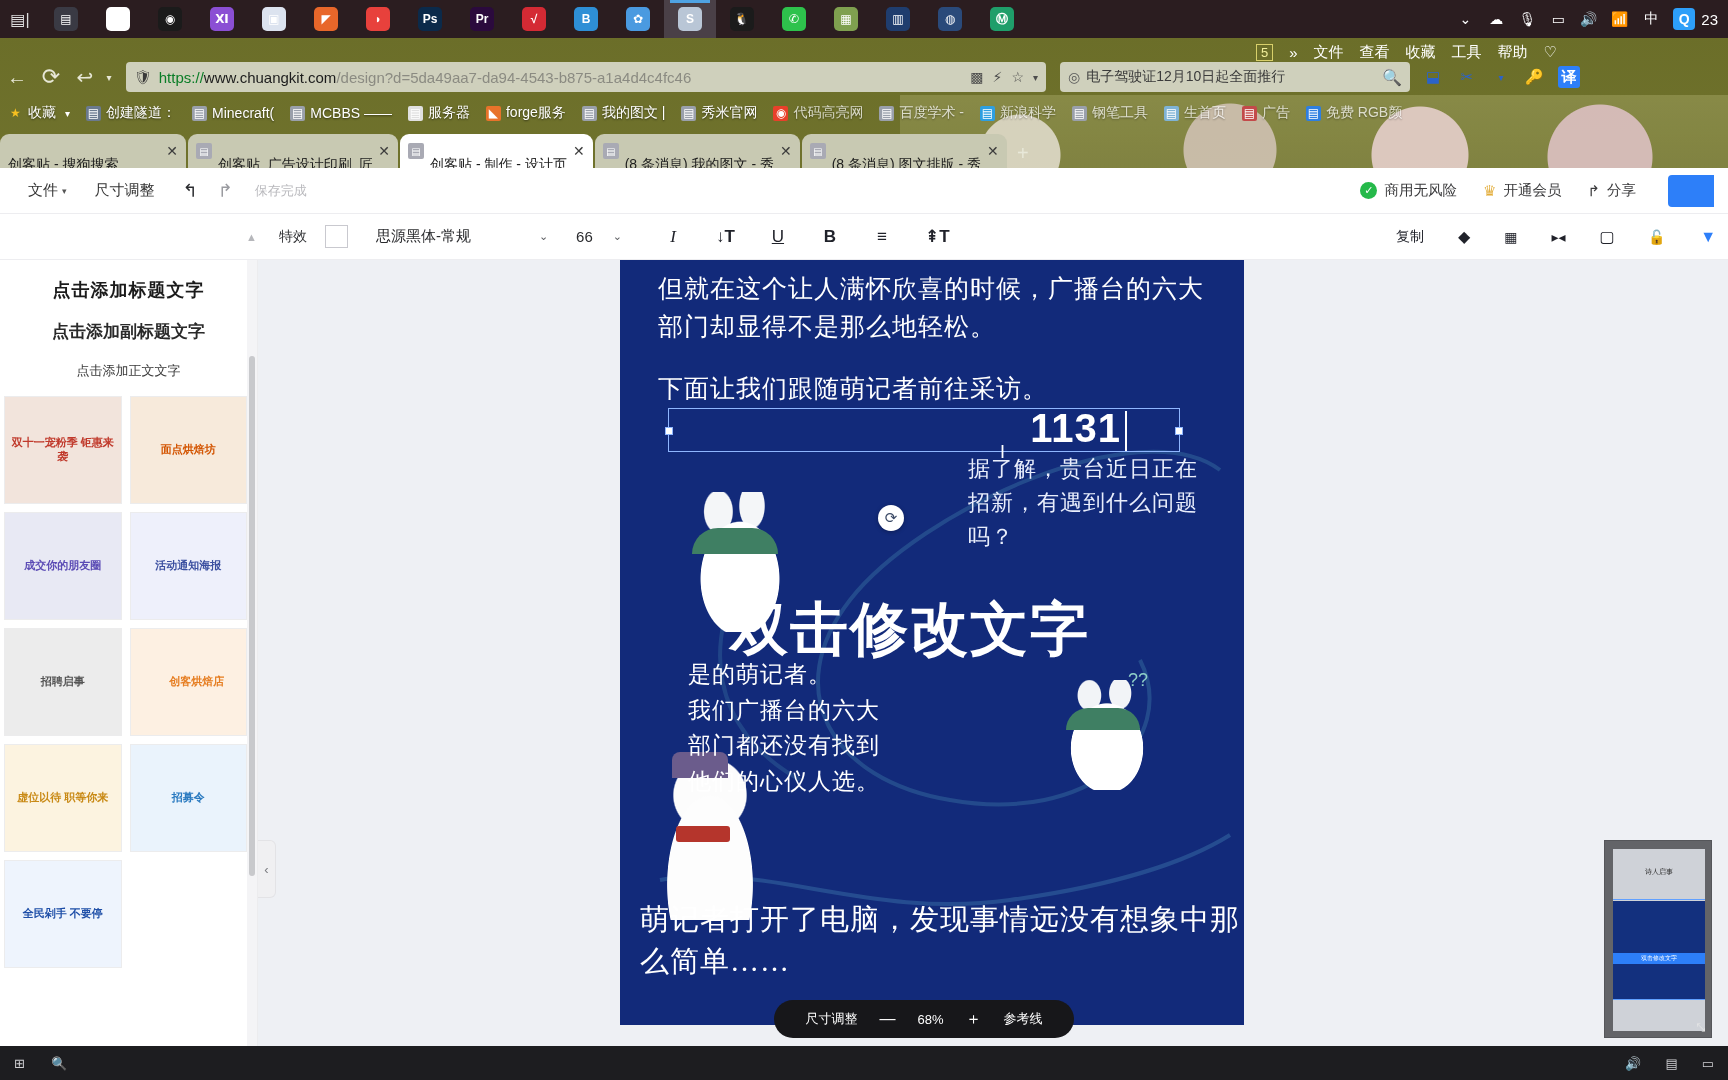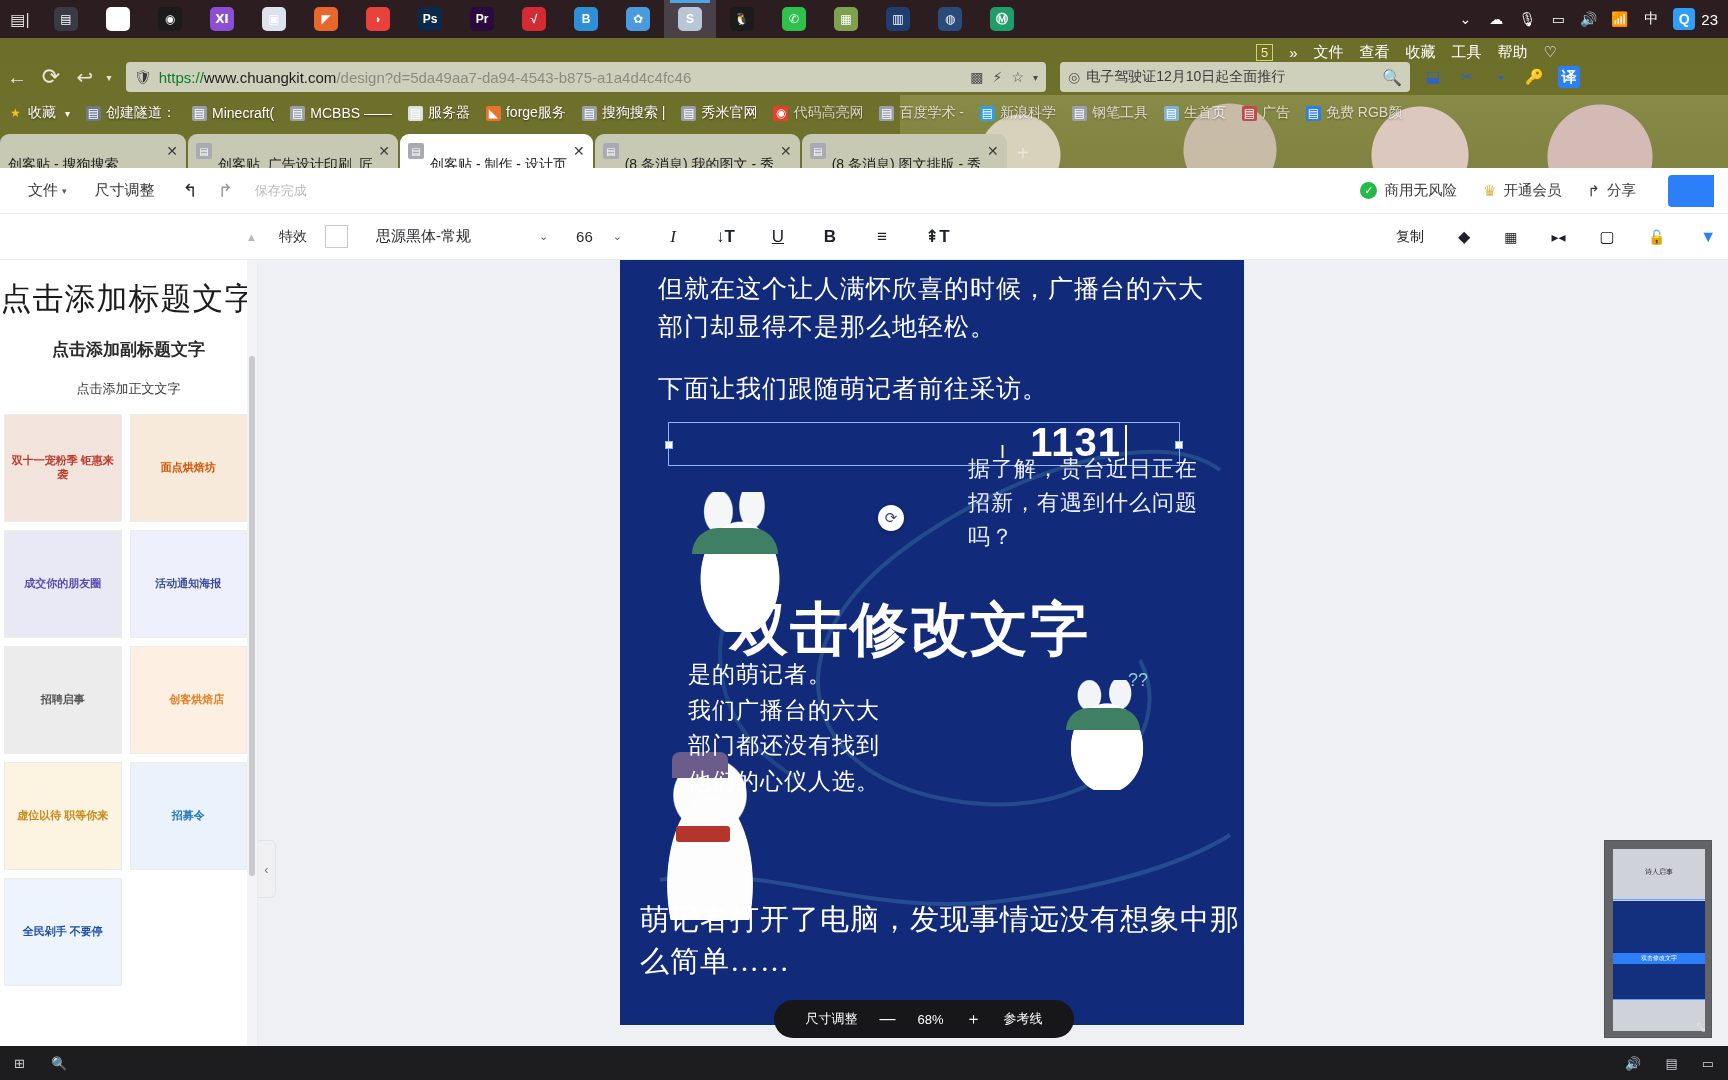--- a/index.html
+++ b/index.html
@@ -119,21 +119,21 @@
   .fb-icons .i{ display:flex; align-items:center; justify-content:center; min-width:18px; }
   #format-bar .right{ margin-left:auto; display:flex; align-items:center; gap:34px; padding-right:12px; font-size:16px; color:#20222a; }
   #format-bar .right .rlabel{ font-size:14px; }
 
   
   #app-body{ position:absolute; left:0; top:92px; width:1728px; height:820px; display:flex; }
 
   
   #sidebar{ width:258px; height:820px; background:#fff; border-right:1px solid #ececee; position:relative; overflow:hidden; }
   .side-texts{ padding:18px 0 8px; text-align:center; }
-  .t-title{ font-size:31px; font-weight:normal; color:#1b1b1b; letter-spacing:1px; }
+  .t-title{ font-size:18px; font-weight:bold; color:#1b1b1b; letter-spacing:1px; }
   .t-sub{ font-size:17px; font-weight:bold; color:#2a2a2a; margin-top:18px;}
   .t-body{ font-size:13px; color:#3a3a3a; margin-top:19px;}
   .thumb-grid{ display:grid; grid-template-columns:1fr 1fr; gap:8px 8px; padding:8px 10px 10px 4px; }
   .thumb{ height:108px; background:#f3f3f5; border:1px solid #ececed; position:relative; overflow:hidden; display:flex; align-items:center; justify-content:center; }
   .thumb .cap{ font-size:11px; text-align:center; line-height:1.25; padding:3px; }
   #side-scroll{ position:absolute; right:0; top:0; width:10px; height:820px; background:#f4f4f6; }
   #side-scroll .thumbbar{ position:absolute; left:2px; top:96px; width:6px; height:520px; background:#c8c9cc; border-radius:3px;}
   #side-collapse{
     position:absolute; left:258px; top:580px; width:18px; height:58px;
     background:#f0f0f2; border:1px solid #e3e3e6; border-left:none; border-radius:0 6px 6px 0;
@@ -153,21 +153,21 @@
   #cv-bubble{ left:348px; top:192px; font-size:22px; line-height:1.55; color:#e9eefc;}
   #cv-p3{ left:68px; top:397px; font-size:23px; line-height:1.55;}
   #cv-bottom{ left:20px; top:638px; font-size:29px; line-height:1.45;}
   #cv-big{ left:110px; top:325px; font-size:58px; font-weight:bold; color:#ffffff; letter-spacing:2px;
            font-family:"Liberation Sans",sans-serif; }
   
   #swoosh{ position:absolute; inset:0; pointer-events:none; }
 
   
   #sel-box{
-    position:absolute; left:48px; top:162px; width:512px; height:44px;
+    position:absolute; left:48px; top:148px; width:512px; height:44px;
     border:1px solid #8fb6ff;
   }
   #sel-box .handle{ position:absolute; width:8px; height:8px; background:#fff; border:1px solid #8fb6ff; }
   #sel-box .h-l{ left:-4px; top:18px; }
   #sel-box .h-r{ right:-4px; top:18px; }
   #sel-num{
     position:absolute; right:58px; top:-3px; font-size:40px; font-weight:bold; color:#fff;
     font-family:"Liberation Sans",sans-serif; letter-spacing:1px;
   }
   #sel-caret{ position:absolute; right:52px; top:2px; width:2px; height:40px; background:#fff; }
@@ -359,21 +359,21 @@
       <div class="bm">
         <span class="bico" style="background: rgb(224, 224, 224); color: rgb(255, 255, 255);">▤</span>
         <span class="blabel">服务器</span>
       </div>
       <div class="bm">
         <span class="bico" style="background: rgb(232, 115, 42); color: rgb(255, 255, 255);">◣</span>
         <span class="blabel">forge服务</span>
       </div>
       <div class="bm">
         <span class="bico" style="background: rgb(154, 160, 171); color: rgb(255, 255, 255);">▤</span>
-        <span class="blabel">搜狗搜索 |</span>
+        <span class="blabel">我的图文 |</span>
       </div>
       <div class="bm">
         <span class="bico" style="background: rgb(154, 160, 171); color: rgb(255, 255, 255);">▤</span>
         <span class="blabel">秀米官网</span>
       </div>
       <div class="bm faded">
         <span class="bico" style="background: rgb(232, 64, 42); color: rgb(255, 255, 255);">◉</span>
         <span class="blabel">代码高亮网</span>
       </div>
       <div class="bm faded">

